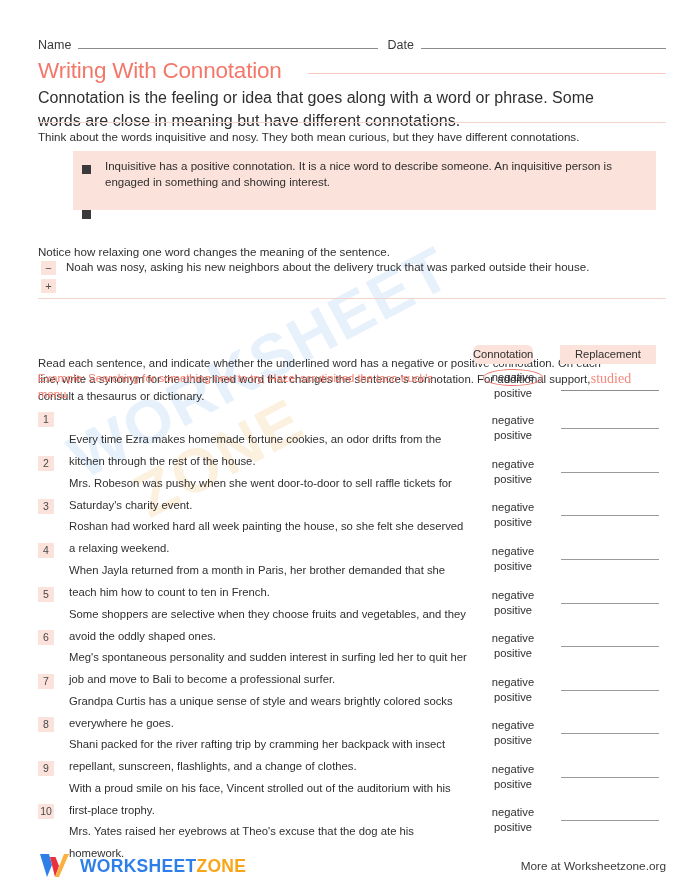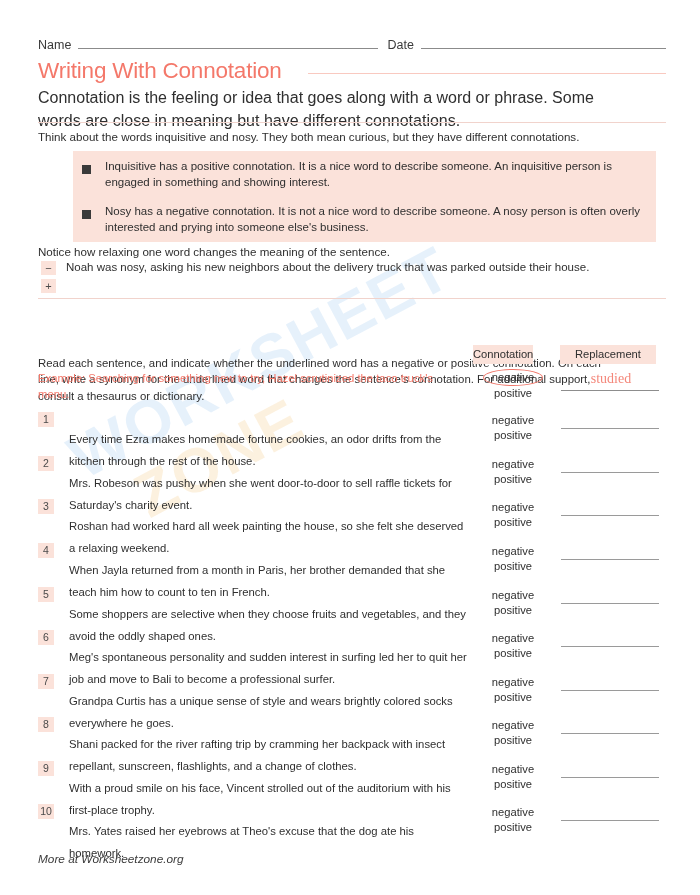--- a/index.html
+++ b/index.html
@@ -193,21 +193,21 @@
   .colhead {
     position: absolute;
     height: 19px;
     background: #fbe2da;
     font-size: 11.2px;
     color: #2f2f2f;
     text-align: center;
     line-height: 19px;
     top: 345px;
   }
-  .colhead.connotation { left: 473px; width: 60px; }
+  .colhead.connotation { left: 473px; width: 60px; border-radius: 6px; }
   .colhead.replacement { left: 560px; width: 96px; }
 
   
   .example-text {
     position: absolute;
     left: 38px;
     top: 370px;
     width: 410px;
     font-size: 11.3px;
     line-height: 1.45;
@@ -311,21 +311,20 @@
   .brand-text {
     font-size: 17.5px;
     font-weight: 700;
     letter-spacing: 0.3px;
   }
   .brand-text .ws { color: #2f7fe8; }
   .brand-text .zn { color: #f9a51a; }
   .more {
     font-size: 11.8px;
     color: #3a3a3a;
-    font-style: italic;
   }
 </style>
 </head>
 <body>
 
 <div class="page">
 
   <div class="watermark">
     <span>WORKSHEET</span>
     <span class="wm2">ZONE</span>
@@ -351,21 +350,20 @@
     <div class="hr-light hr-1"></div>
 
     <div class="think">Think about the words inquisitive and nosy. They both mean curious, but they have different connotations.</div>
 
     <div class="callout callout-1">
       <span class="sq"></span>
       <span>Inquisitive has a positive connotation. It is a nice word to describe someone. An inquisitive person is engaged in something and showing interest.</span>
     </div>
     <div class="callout callout-2">
       <span class="sq"></span>
-      <span>Nosy has a negative connotation. It is not a nice word to describe someone. A nosy person is often overly interested and prying into someone else's business.</span>
     </div>
 
     <div class="notice">Notice how relaxing one word changes the meaning of the sentence.</div>
 
     <div class="pmrow pm-minus">
       <span class="pmbadge">−</span>
       <span>Noah was nosy, asking his new neighbors about the delivery truck that was parked outside their house.</span>
     </div>
     <div class="pmrow pm-plus">
       <span class="pmbadge">+</span>
@@ -443,17 +441,27 @@
         </div>
         <div class="qrow" style="top: 804px;">
           <div class="qnum">10</div>
           <div class="qtext">Mrs. Yates raised her eyebrows at Theo's excuse that the dog ate his homework.</div>
           <div class="qconn"><span>negative</span><br><span>positive</span></div>
           <div class="qline"></div>
         </div>
       </div>
 
     <div class="footer">
+      <div class="brand">
+        <svg class="brand-mark" viewBox="0 0 34 28">
+          <path d="M2 2 L9 25 L14 13 L11 2 Z" fill="#2f7fe8"></path>
+          <path d="M12 5 L17 25 L21 14 L17.5 5 Z" fill="#e8313c"></path>
+          <path d="M21 25 L31 2 L26 2 L17 25 Z" fill="#fbb040"></path>
+        </svg>
+        <div class="brand-text">
+          <span class="ws">WORKSHEET</span><span class="zn">ZONE</span>
+        </div>
+      </div>
       <div class="more">More at Worksheetzone.org</div>
     </div>
 
   </div>
 </div>
 
 </body></html>

